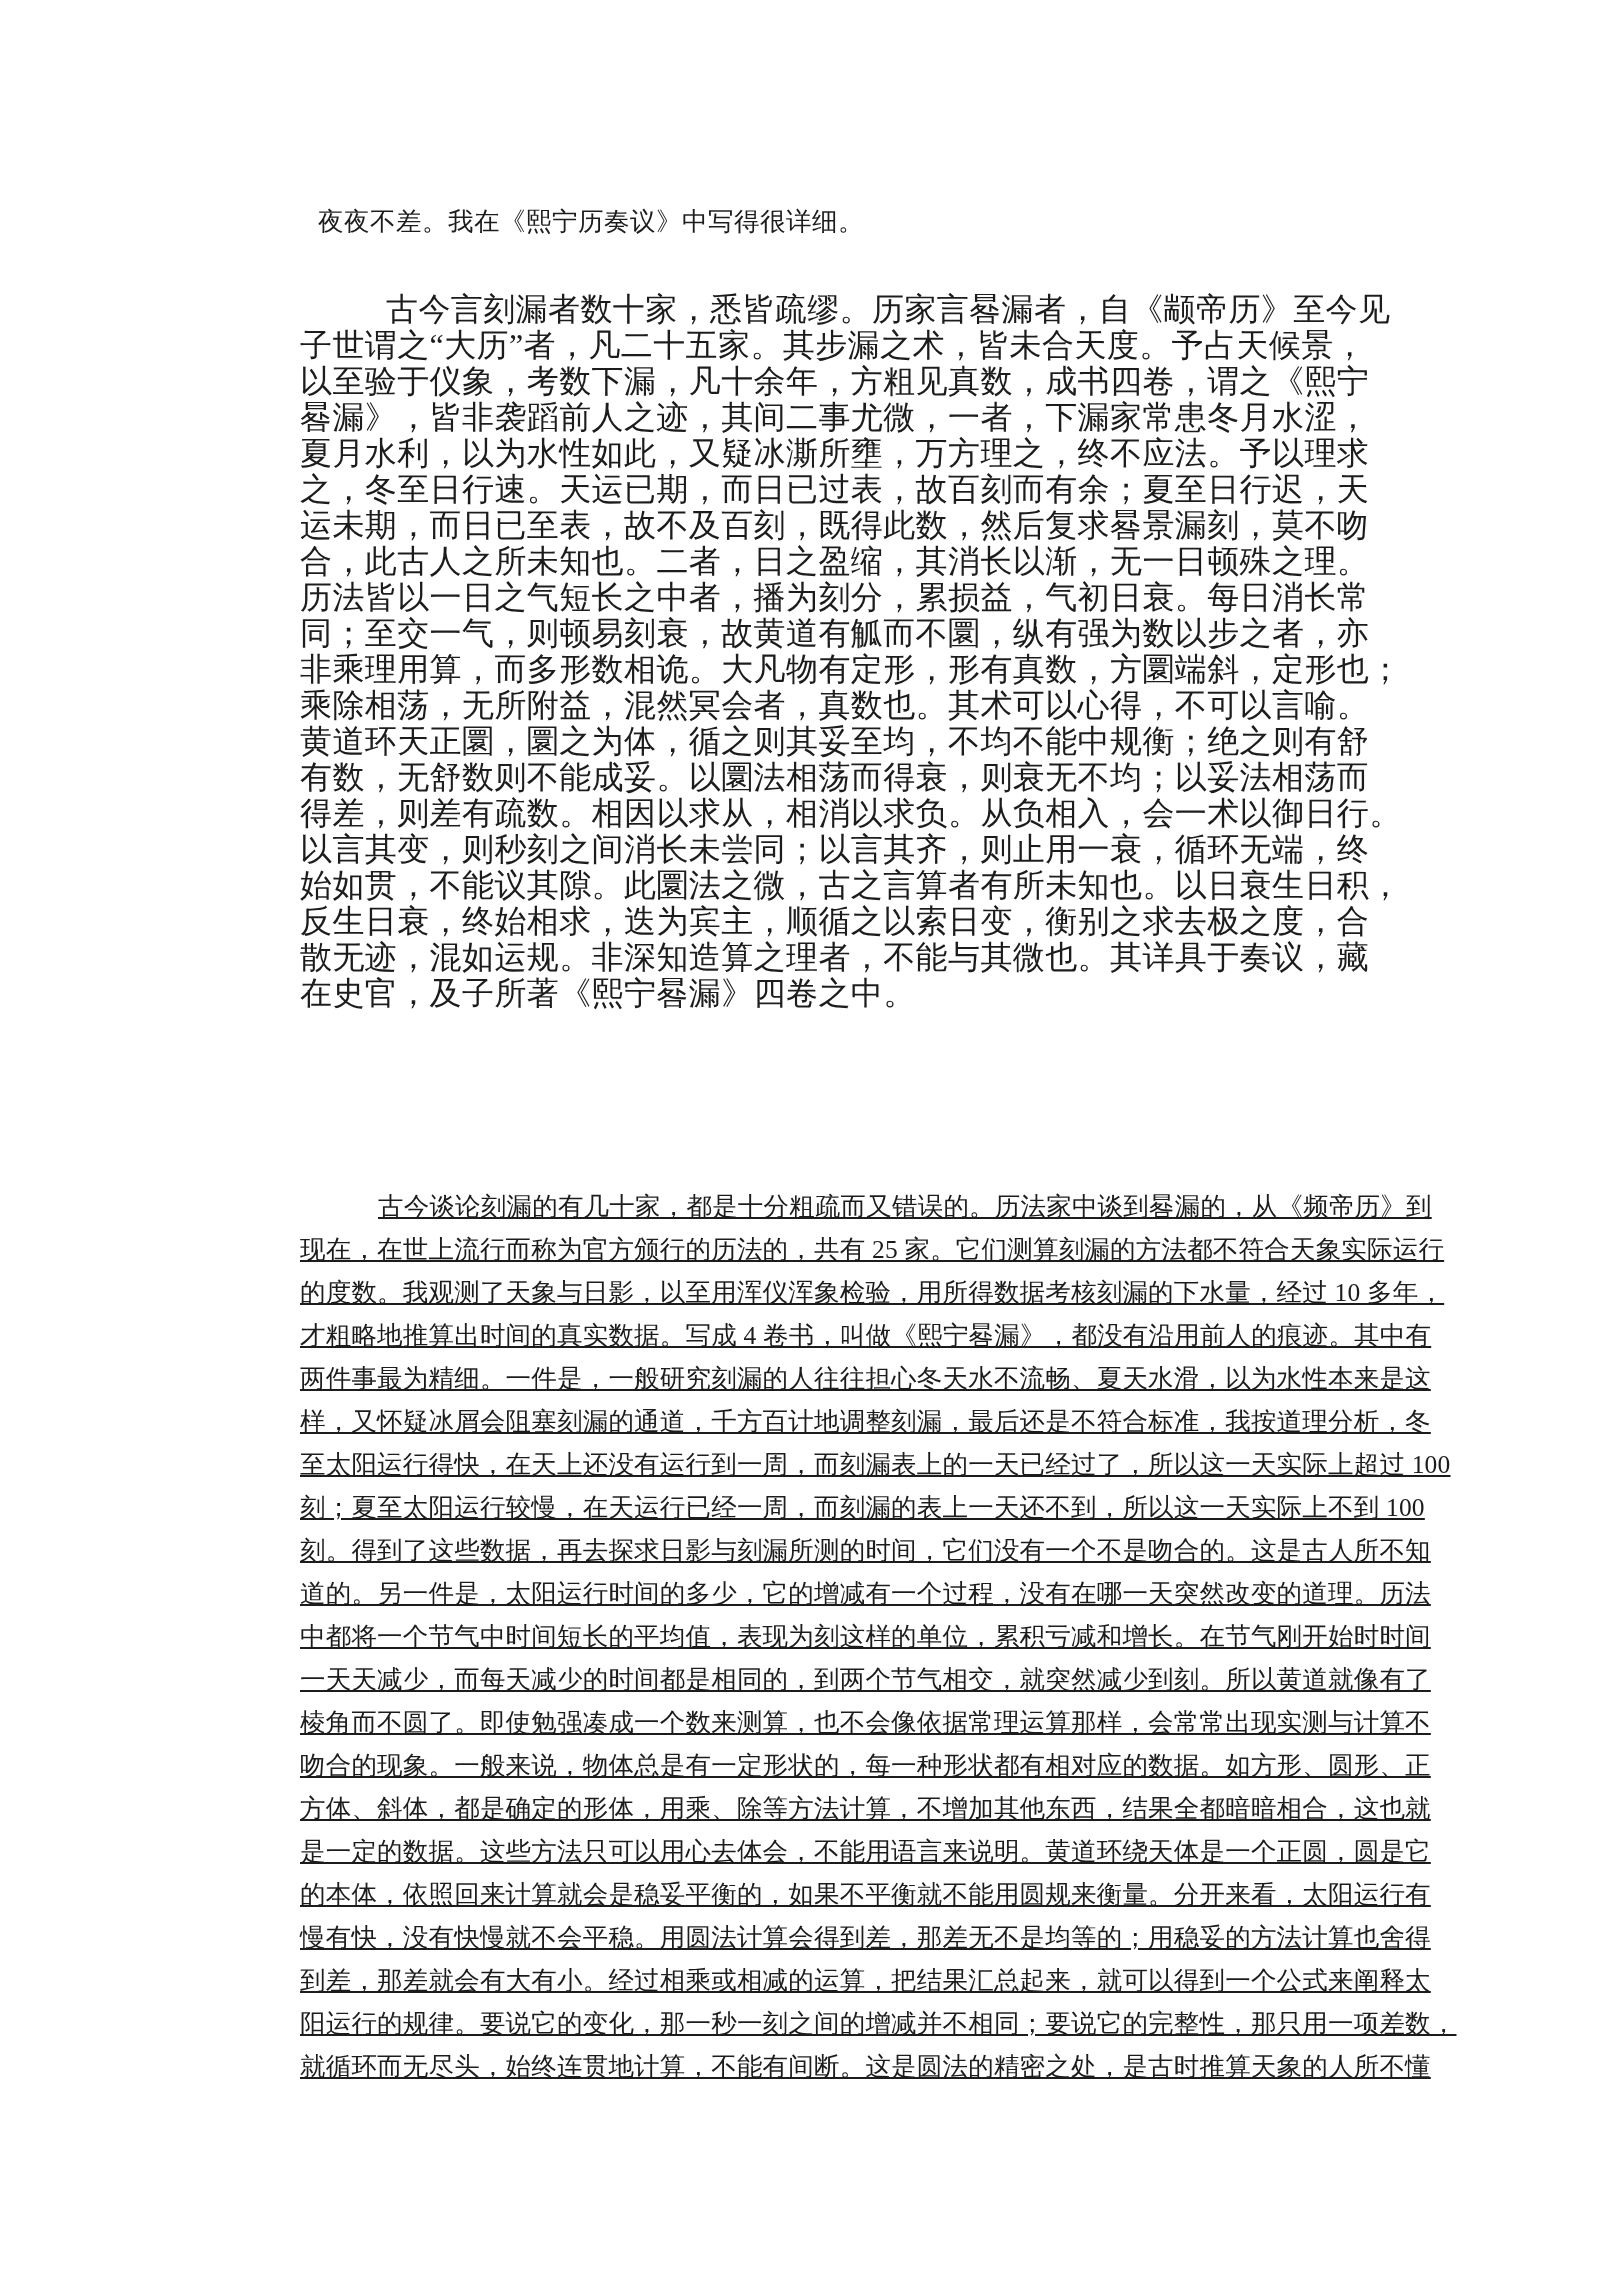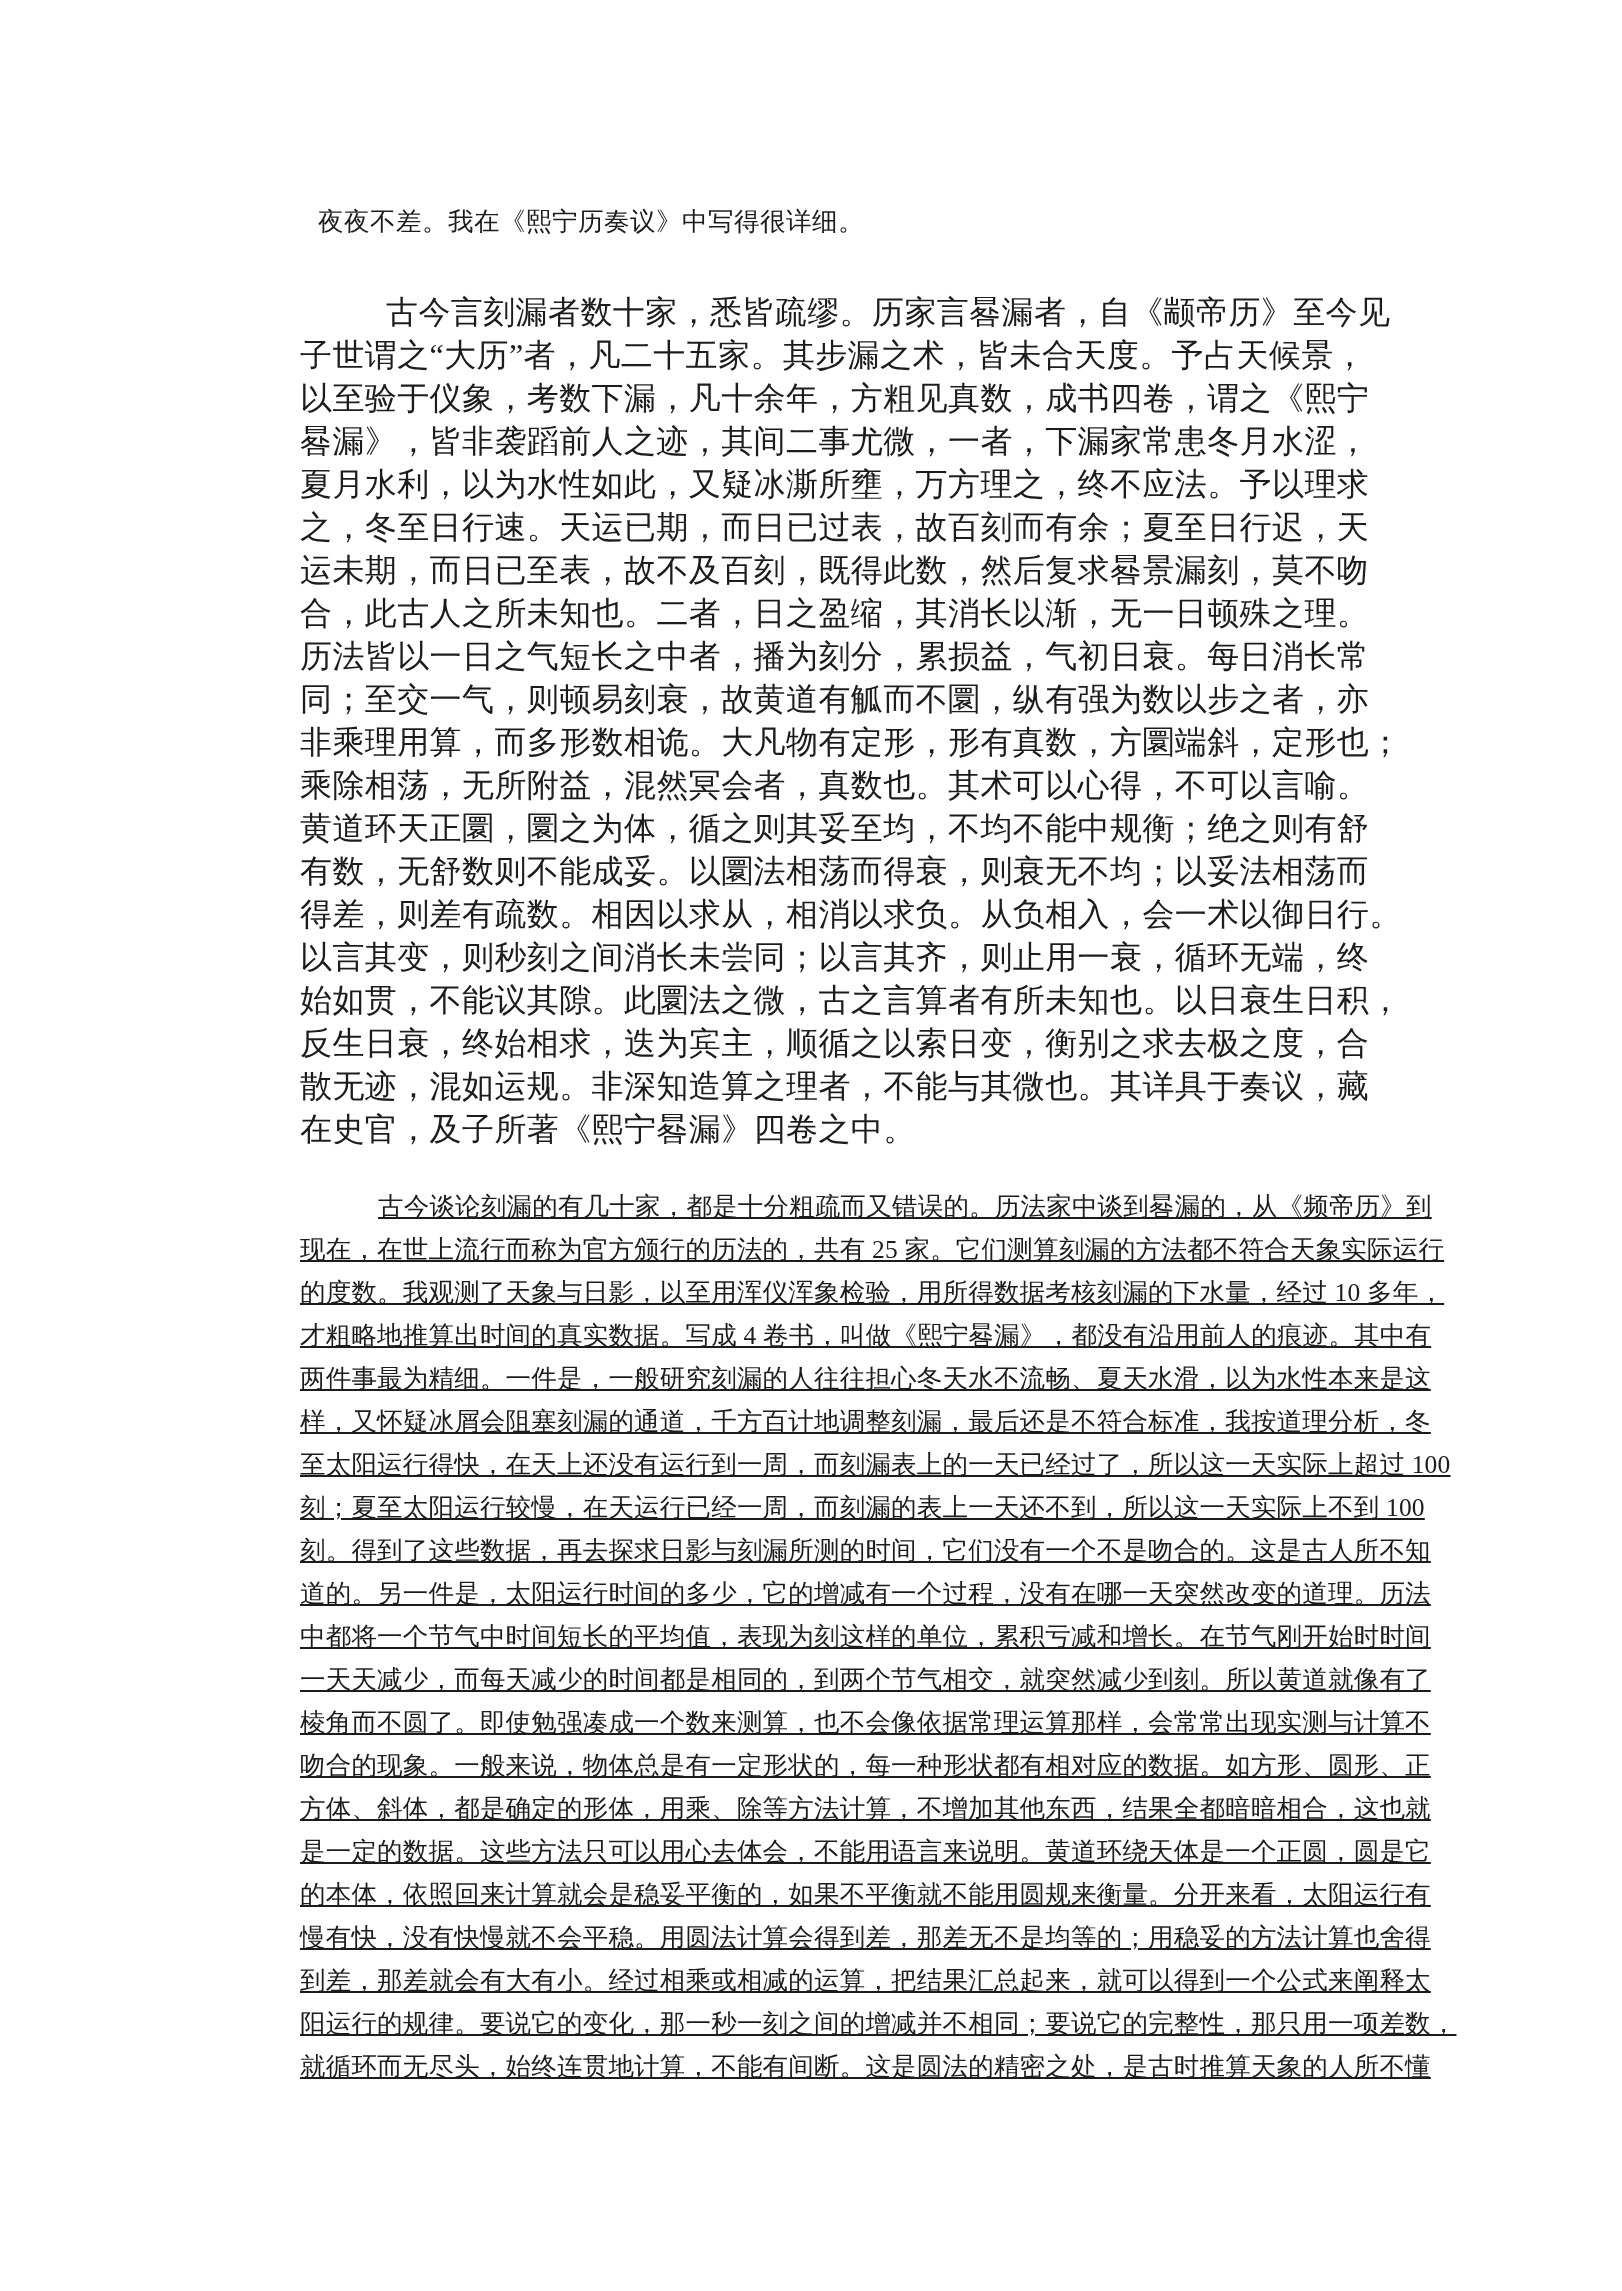--- a/index.html
+++ b/index.html
@@ -26,21 +26,21 @@
   .intro-line {
     top: 201px;
     left: 270px;                
     font-size: 25.5px;
     line-height: 42px;
     letter-spacing: 0.5px;
   }
   .classical {
     top: 291px;
     font-size: 32px;
-    line-height: 43px;
+    line-height: 36px;
     letter-spacing: 0.4px;
     text-indent: 86px;          
   }
   .translation {
     top: 1185px;
     font-size: 25.5px;
     line-height: 43px;
     letter-spacing: 0.2px;
     text-indent: 78px;          
     text-decoration: underline;

